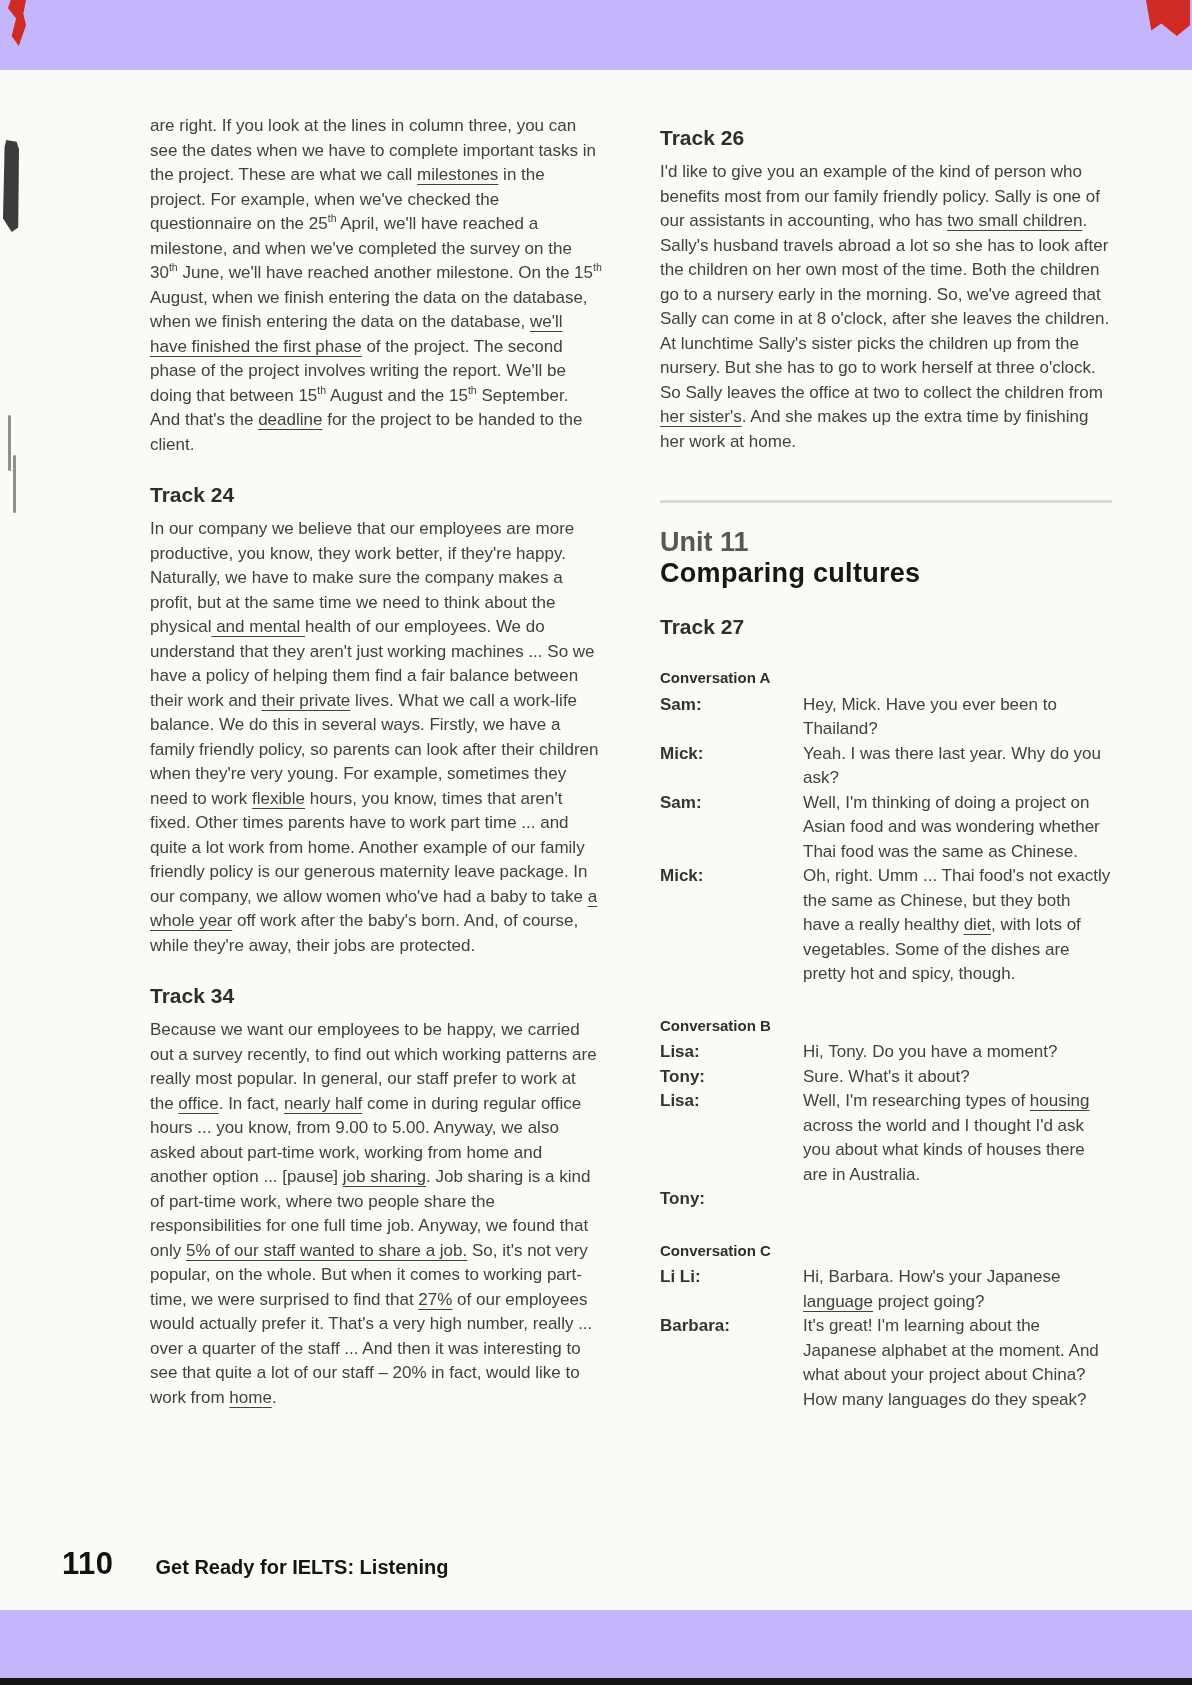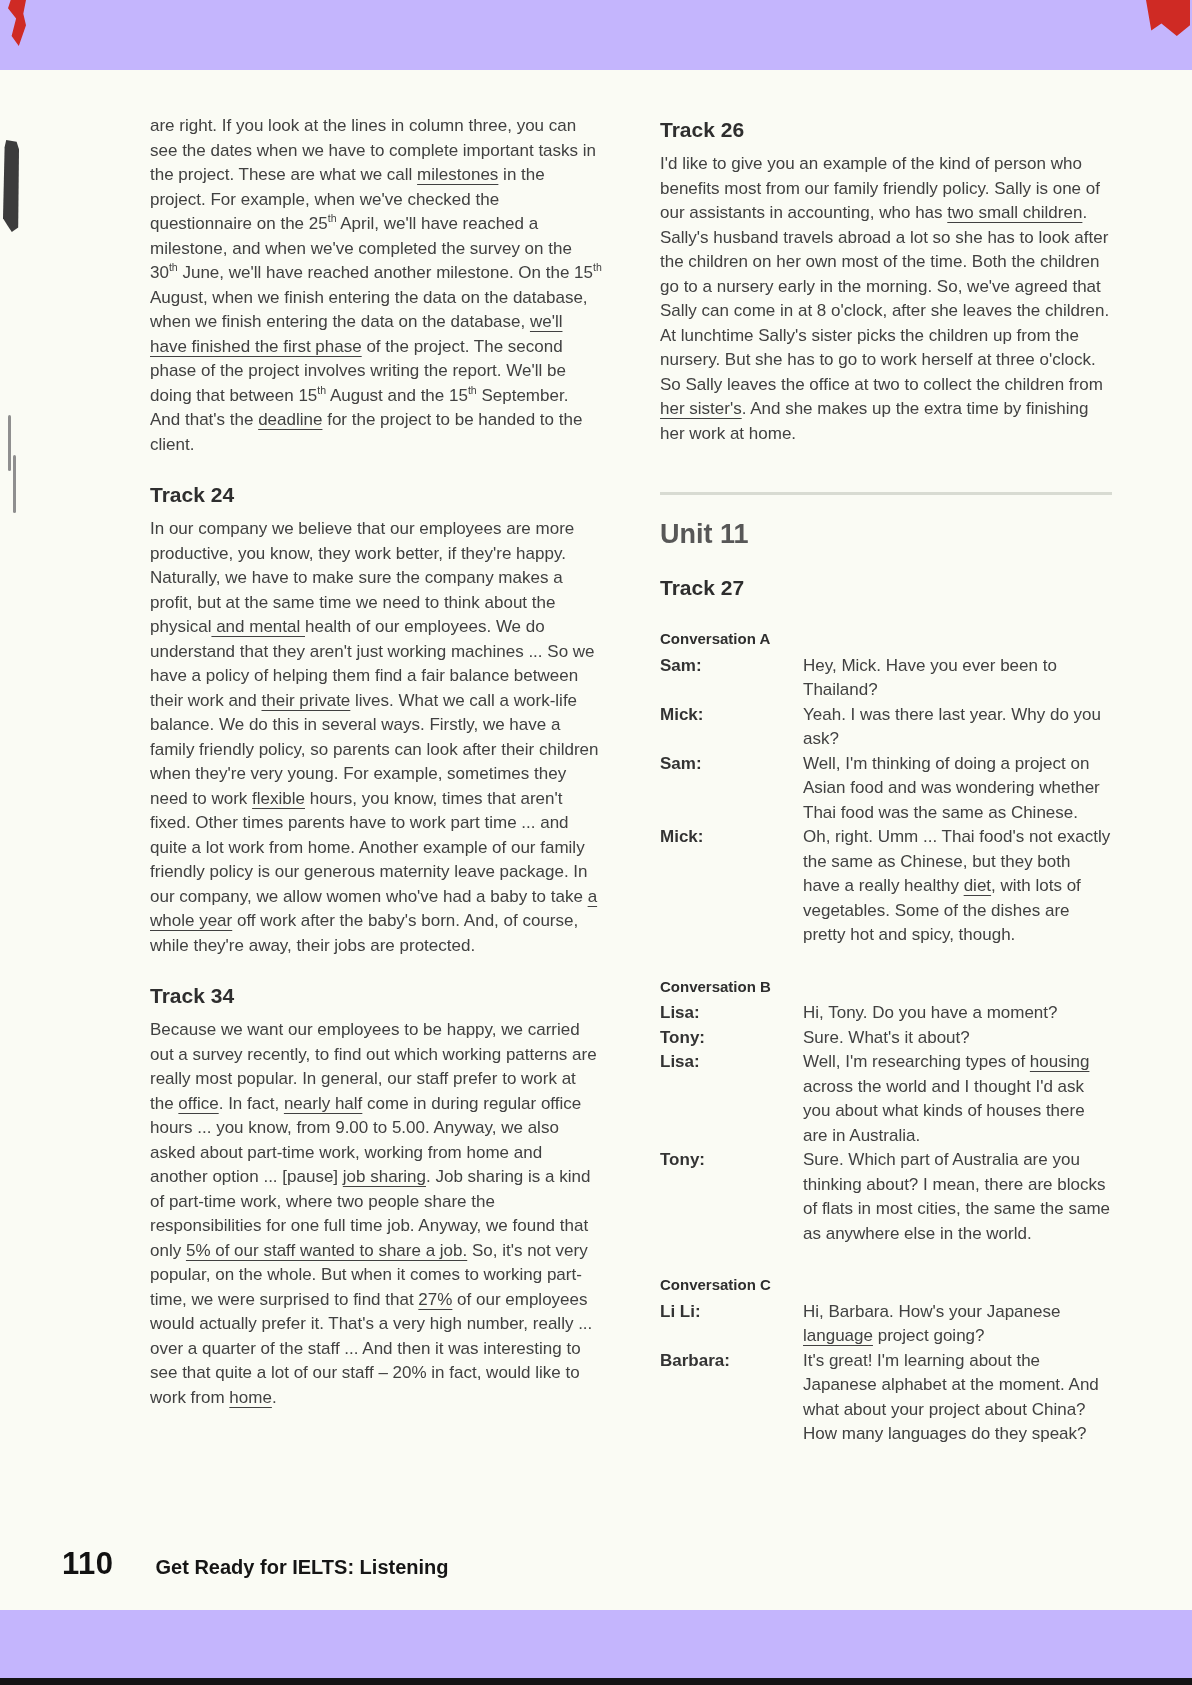--- a/index.html
+++ b/index.html
@@ -50,21 +50,21 @@
     font-size: 17px;
     line-height: 24.5px;
     color: #414141;
   }
   .track-heading {
     margin: 26px 0 10px 0;
     font-size: 21px;
     font-weight: 700;
     color: #2e2e2e;
   }
-  .first-heading { margin-top: 4px; }
+  .first-heading { margin-top: 12px; }
   u { text-decoration-thickness: 1px; text-underline-offset: 4px; }
   sup { font-size: 0.62em; line-height: 0; vertical-align: super; }
   .divider {
     height: 3px;
     background: #d8dbd2;
     margin: 46px 0 24px 0;
     border: none;
   }
   .unit-row { display: flex; align-items: baseline; margin: 0 0 6px 0; flex-direction: column; }
   .unit-label {
@@ -121,20 +121,21 @@
   </div>
 
   <div class="col col-right">
     <div class="track-heading first-heading">Track 26</div>
     <p class="body-text"><span>I'd like to give you an example of the kind of person who benefits most from our family friendly policy. Sally is one of our assistants in accounting, who has </span><u>two small children</u><span>. Sally's husband travels abroad a lot so she has to look after the children on her own most of the time. Both the children go to a nursery early in the morning. So, we've agreed that Sally can come in at 8 o'clock, after she leaves the children. At lunchtime Sally's sister picks the children up from the nursery. But she has to go to work herself at three o'clock. So Sally leaves the office at two to collect the children from </span><u>her sister's</u><span>. And she makes up the extra time by finishing her work at home.</span></p>
 
     <div class="divider"></div>
 
     <div class="unit-row">
       <span class="unit-label">Unit 11</span>
+      <span class="unit-title">Comparing cultures</span>
     </div>
 
     <div class="track-heading">Track 27</div>
 
     <div>
         <div class="conversation">
           <div class="conv-label">Conversation A</div>
           <div class="turn">
             <div class="speaker">Sam:</div>
             <div class="turn-text"><span>Hey, Mick. Have you ever been to Thailand?</span></div>
@@ -161,21 +162,20 @@
           <div class="turn">
             <div class="speaker">Tony:</div>
             <div class="turn-text"><span>Sure. What's it about?</span></div>
           </div>
           <div class="turn">
             <div class="speaker">Lisa:</div>
             <div class="turn-text"><span>Well, I'm researching types of </span><u>housing</u><span> across the world and I thought I'd ask you about what kinds of houses there are in Australia.</span></div>
           </div>
           <div class="turn">
             <div class="speaker">Tony:</div>
-            <div class="turn-text"><span>Sure. Which part of Australia are you thinking about? I mean, there are blocks of flats in most cities, the same the same as anywhere else in the world.</span></div>
           </div>
         </div>
         <div class="conversation">
           <div class="conv-label">Conversation C</div>
           <div class="turn">
             <div class="speaker">Li Li:</div>
             <div class="turn-text"><span>Hi, Barbara. How's your Japanese </span><u>language</u><span> project going?</span></div>
           </div>
           <div class="turn">
             <div class="speaker">Barbara:</div>

